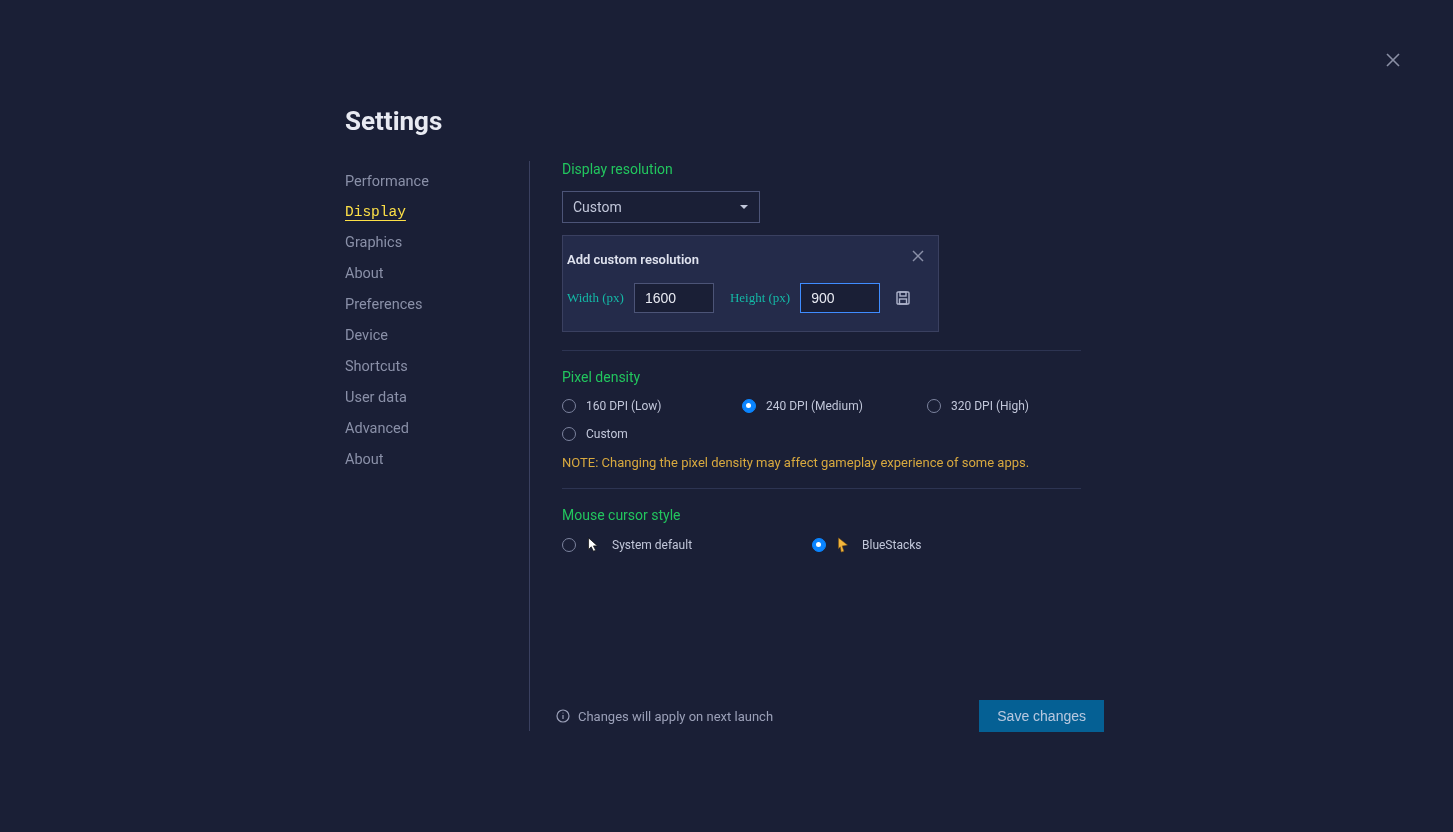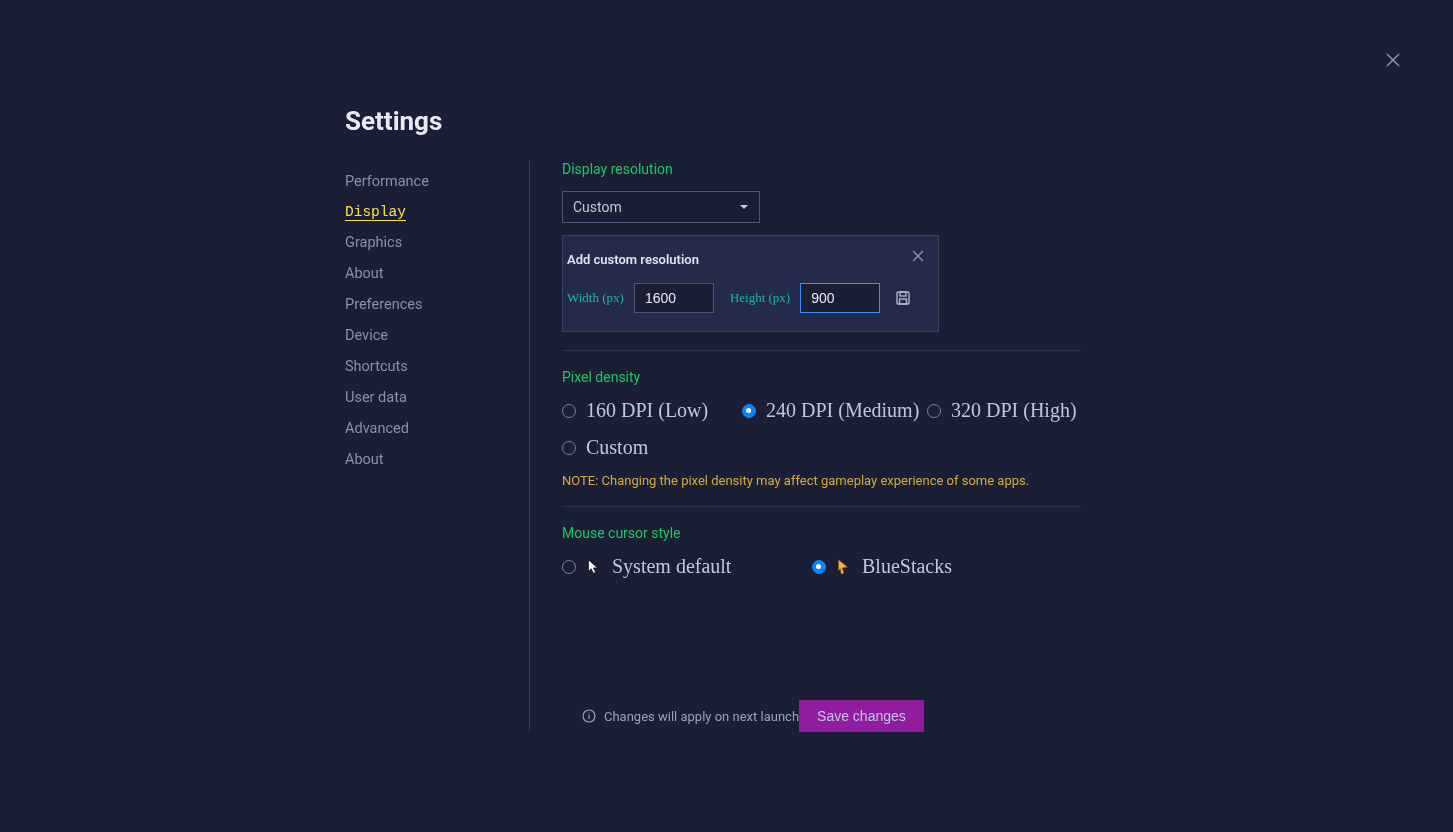--- a/index.html
+++ b/index.html
@@ -153,24 +153,23 @@
 
   .radio-row {
     display: flex;
     flex-wrap: wrap;
     row-gap: 14px;
   }
   .radio-opt {
     display: flex;
     align-items: center;
     gap: 10px;
-    font-size: 20px;
+    font-size: 12px;
     color: #c2c7da;
     cursor: pointer;
-    font-family: Liberation Serif, serif;
   }
   .radio {
     width: 14px;
     height: 14px;
     border: 1.5px solid #7c839e;
     border-radius: 50%;
     position: relative;
     flex-shrink: 0;
   }
   .radio.checked {
@@ -197,37 +196,38 @@
     margin-top: 14px;
   }
 
   .cursor-row .radio-opt:nth-child(1){ width: 250px; }
   .cursor-row .radio-opt:nth-child(2){ width: 200px; }
   .cursor-icon { display:inline-flex; width:16px; height:16px; }
   .cursor-icon svg{ width:14px; height:16px; display:block; }
 
   .footer {
     position: absolute;
-    left: 582px;
+    left: 556px;
     top: 700px;
     width: 548px;
     display: flex;
     align-items: center;
+    justify-content: space-between;
   }
   .footer-left {
     display: flex;
     align-items: center;
     gap: 8px;
     font-size: 13px;
     color: #9ba0b8;
   }
   .info-icon { width:14px; height:14px; display:inline-flex; }
   .info-icon svg{ width:14px; height:14px; display:block; }
   .save-btn {
-    background: #a21caf;
+    background: #0369a1;
     color: #cee0f7;
     font-size: 14px;
     padding: 8px 18px;
     border: none;
     cursor: pointer;
     opacity: 0.88;
   }
 </style>
 </head>
 <body>

